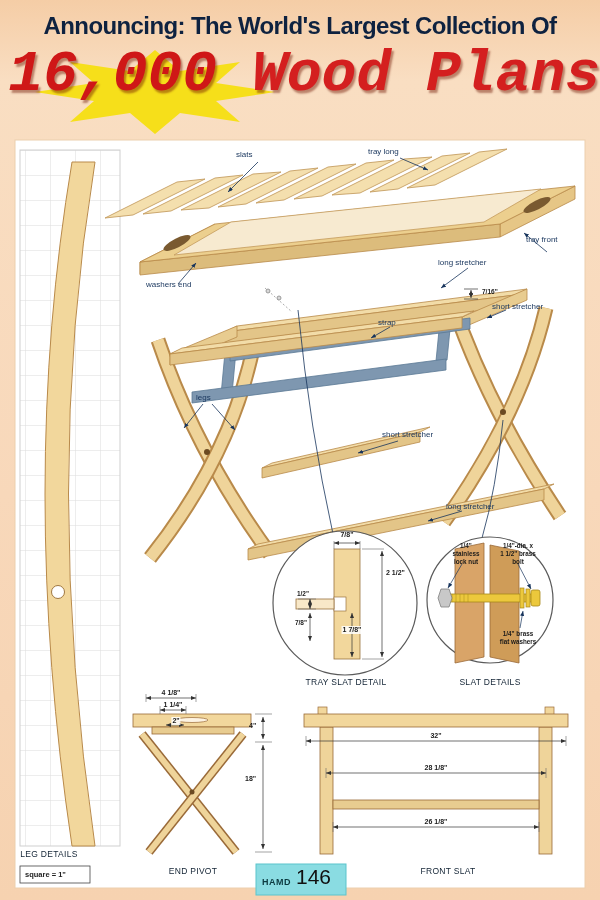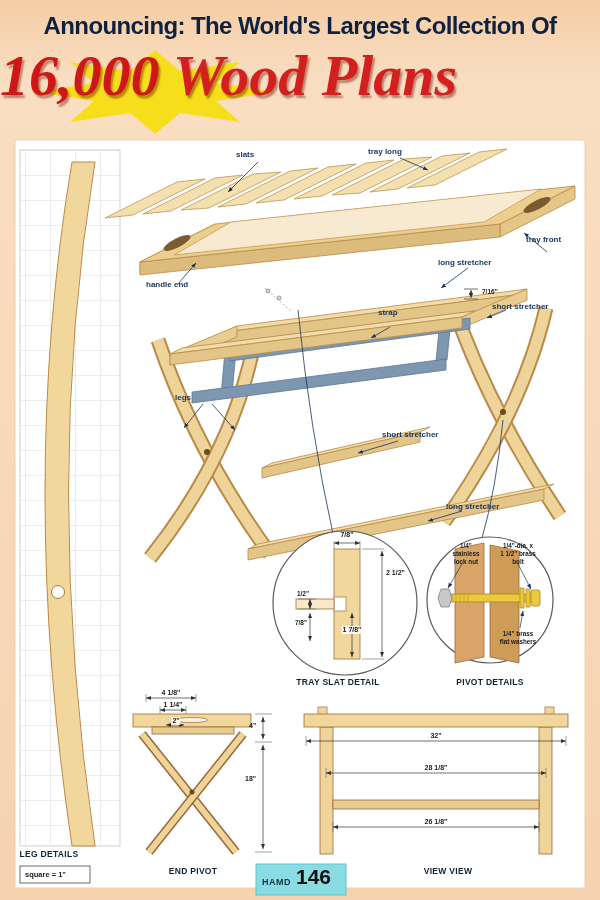--- a/index.html
+++ b/index.html
@@ -3,32 +3,32 @@
 <meta charset="utf-8">
 <style>
   *{margin:0;padding:0;box-sizing:border-box}
   html,body{width:600px;height:900px}
   body{font-family:"Liberation Sans",sans-serif;background:#f8d8ba}
   .page{position:relative;width:600px;height:900px;overflow:hidden;
         background:linear-gradient(180deg,#f5cda6 0%,#f9dec2 9%,#f8d8ba 55%,#f6d2b0 100%)}
   svg.art{position:absolute;left:0;top:0}
   .announce{position:absolute;left:0;top:12px;width:600px;text-align:center;
             font-weight:bold;font-size:24px;letter-spacing:-0.6px;color:#0e2240}
-  .headline{position:absolute;left:0;top:42px;width:600px;text-align:left;
-            font-family:Liberation Serif, serif;font-style:italic;font-weight:bold;
+  .headline{position:absolute;left:0;top:42px;width:600px;text-align:right;
+            font-family:Liberation Mono, monospace;font-style:italic;font-weight:bold;
             font-size:58px;color:#d41f1f;text-shadow:2px 3px 2px rgba(110,20,0,.45);white-space:nowrap}
   .headline .num{color:#cf1717}
-  .lbl{position:absolute;color:#17345c;font-weight:bold;font-size:8px;line-height:1.15;white-space:nowrap}
+  .lbl{position:absolute;color:#17345c;font-weight:normal;font-size:8px;line-height:1.15;white-space:nowrap}
   .dim{position:absolute;color:#1a1a1a;font-weight:bold;font-size:7px;line-height:1.15;white-space:nowrap}
   .tinyblock{position:absolute;color:#1a1a1a;font-weight:bold;font-size:6.3px;line-height:1.25;text-align:center}
   .ctr{transform:translateX(-50%)}
   .title{font-size:8.5px;letter-spacing:.3px;color:#123}
   .bgw{background:rgba(255,255,255,.85);padding:0 1px}
   .badge-brand{position:absolute;left:262px;top:877px;font-size:9px;font-weight:bold;color:#0c3a40;letter-spacing:.5px}
-  .badge-num{position:absolute;left:296px;top:865px;font-size:21px;font-weight:bold;color:#101010}
+  .badge-num{position:absolute;left:296px;top:865px;font-size:21px;font-weight:normal;color:#101010}
   .scale-note{position:absolute;left:25px;top:870px;font-size:7.5px;font-weight:bold;color:#222}
 </style>
 </head>
 <body>
 
 <div class="page">
 
 <svg class="art" width="600" height="900" viewBox="0 0 600 900">
   <defs>
     <marker id="aE" markerWidth="6" markerHeight="5" refX="5" refY="2" orient="auto-start-reverse" markerUnits="userSpaceOnUse">
@@ -238,63 +238,63 @@
 
   <rect x="256" y="864" width="90" height="31" fill="#8adce2" stroke="#5bc4cc" stroke-width="1"></rect>
 </svg>
 
 <div class="announce">Announcing: The World's Largest Collection Of</div>
 <div class="headline"><span class="num">16,000</span><span> Wood Plans</span></div>
 
 <div class="lbl" style="left:236px;top:150px">slats</div>
 <div class="lbl" style="left:368px;top:147px">tray long</div>
 <div class="lbl" style="left:526px;top:235px">tray front</div>
-<div class="lbl" style="left:146px;top:280px">handle end</div>
+<div class="lbl" style="left:146px;top:280px">washers end</div>
 <div class="lbl" style="left:438px;top:258px">long stretcher</div>
 <div class="dim" style="left:482px;top:288px;font-size:6.5px">7/16"</div>
 <div class="lbl" style="left:492px;top:302px">short stretcher</div>
-<div class="lbl" style="left:378px;top:308px">strap</div>
-<div class="lbl" style="left:175px;top:393px">legs</div>
+<div class="lbl" style="left:378px;top:318px">strap</div>
+<div class="lbl" style="left:196px;top:393px">legs</div>
 <div class="lbl" style="left:382px;top:430px">short stretcher</div>
 <div class="lbl" style="left:446px;top:502px">long stretcher</div>
 
 <div class="dim ctr" style="left:347px;top:531px">7/8"</div>
 <div class="dim" style="left:386px;top:569px">2 1/2"</div>
 <div class="dim ctr" style="left:303px;top:590px;font-size:6.5px">1/2"</div>
 <div class="dim ctr" style="left:301px;top:619px;font-size:6.5px">7/8"</div>
 <div class="dim ctr bgw" style="left:352px;top:626px">1 7/8"</div>
-<div class="lbl ctr title" style="left:338px;top:678px">TRAY SLAT DETAIL</div>
+<div class="lbl ctr title" style="left:346px;top:678px">TRAY SLAT DETAIL</div>
 
 <div class="tinyblock ctr" style="left:466px;top:542px">
   <div>1/4"</div>
   <div>stainless</div>
   <div>lock nut</div>
 </div>
 <div class="tinyblock ctr" style="left:518px;top:542px">
   <div>1/4"-dia. x</div>
   <div>1 1/2" brass</div>
   <div>bolt</div>
 </div>
 <div class="tinyblock ctr" style="left:518px;top:630px">
   <div>1/4" brass</div>
   <div>flat washers</div>
 </div>
-<div class="lbl ctr title" style="left:490px;top:678px">PIVOT DETAILS</div>
+<div class="lbl ctr title" style="left:490px;top:678px">SLAT DETAILS</div>
 
 <div class="dim ctr" style="left:171px;top:689px">4 1/8"</div>
 <div class="dim ctr" style="left:173px;top:701px">1 1/4"</div>
 <div class="dim ctr bgw" style="left:176px;top:717px">2"</div>
 <div class="dim" style="left:249px;top:722px">4"</div>
 <div class="dim" style="left:245px;top:775px">18"</div>
 <div class="lbl ctr title" style="left:193px;top:867px">END PIVOT</div>
 
 <div class="dim ctr bgw" style="left:436px;top:732px">32"</div>
 <div class="dim ctr bgw" style="left:436px;top:764px">28 1/8"</div>
 <div class="dim ctr bgw" style="left:436px;top:818px">26 1/8"</div>
-<div class="lbl ctr title" style="left:448px;top:867px">VIEW VIEW</div>
+<div class="lbl ctr title" style="left:448px;top:867px">FRONT SLAT</div>
 
 <div class="lbl ctr title" style="left:49px;top:850px">LEG DETAILS</div>
 <div class="scale-note">square = 1"</div>
 
 <div class="badge-brand">HAMD</div>
 <div class="badge-num">146</div>
 
 </div>
 
 </body></html>

